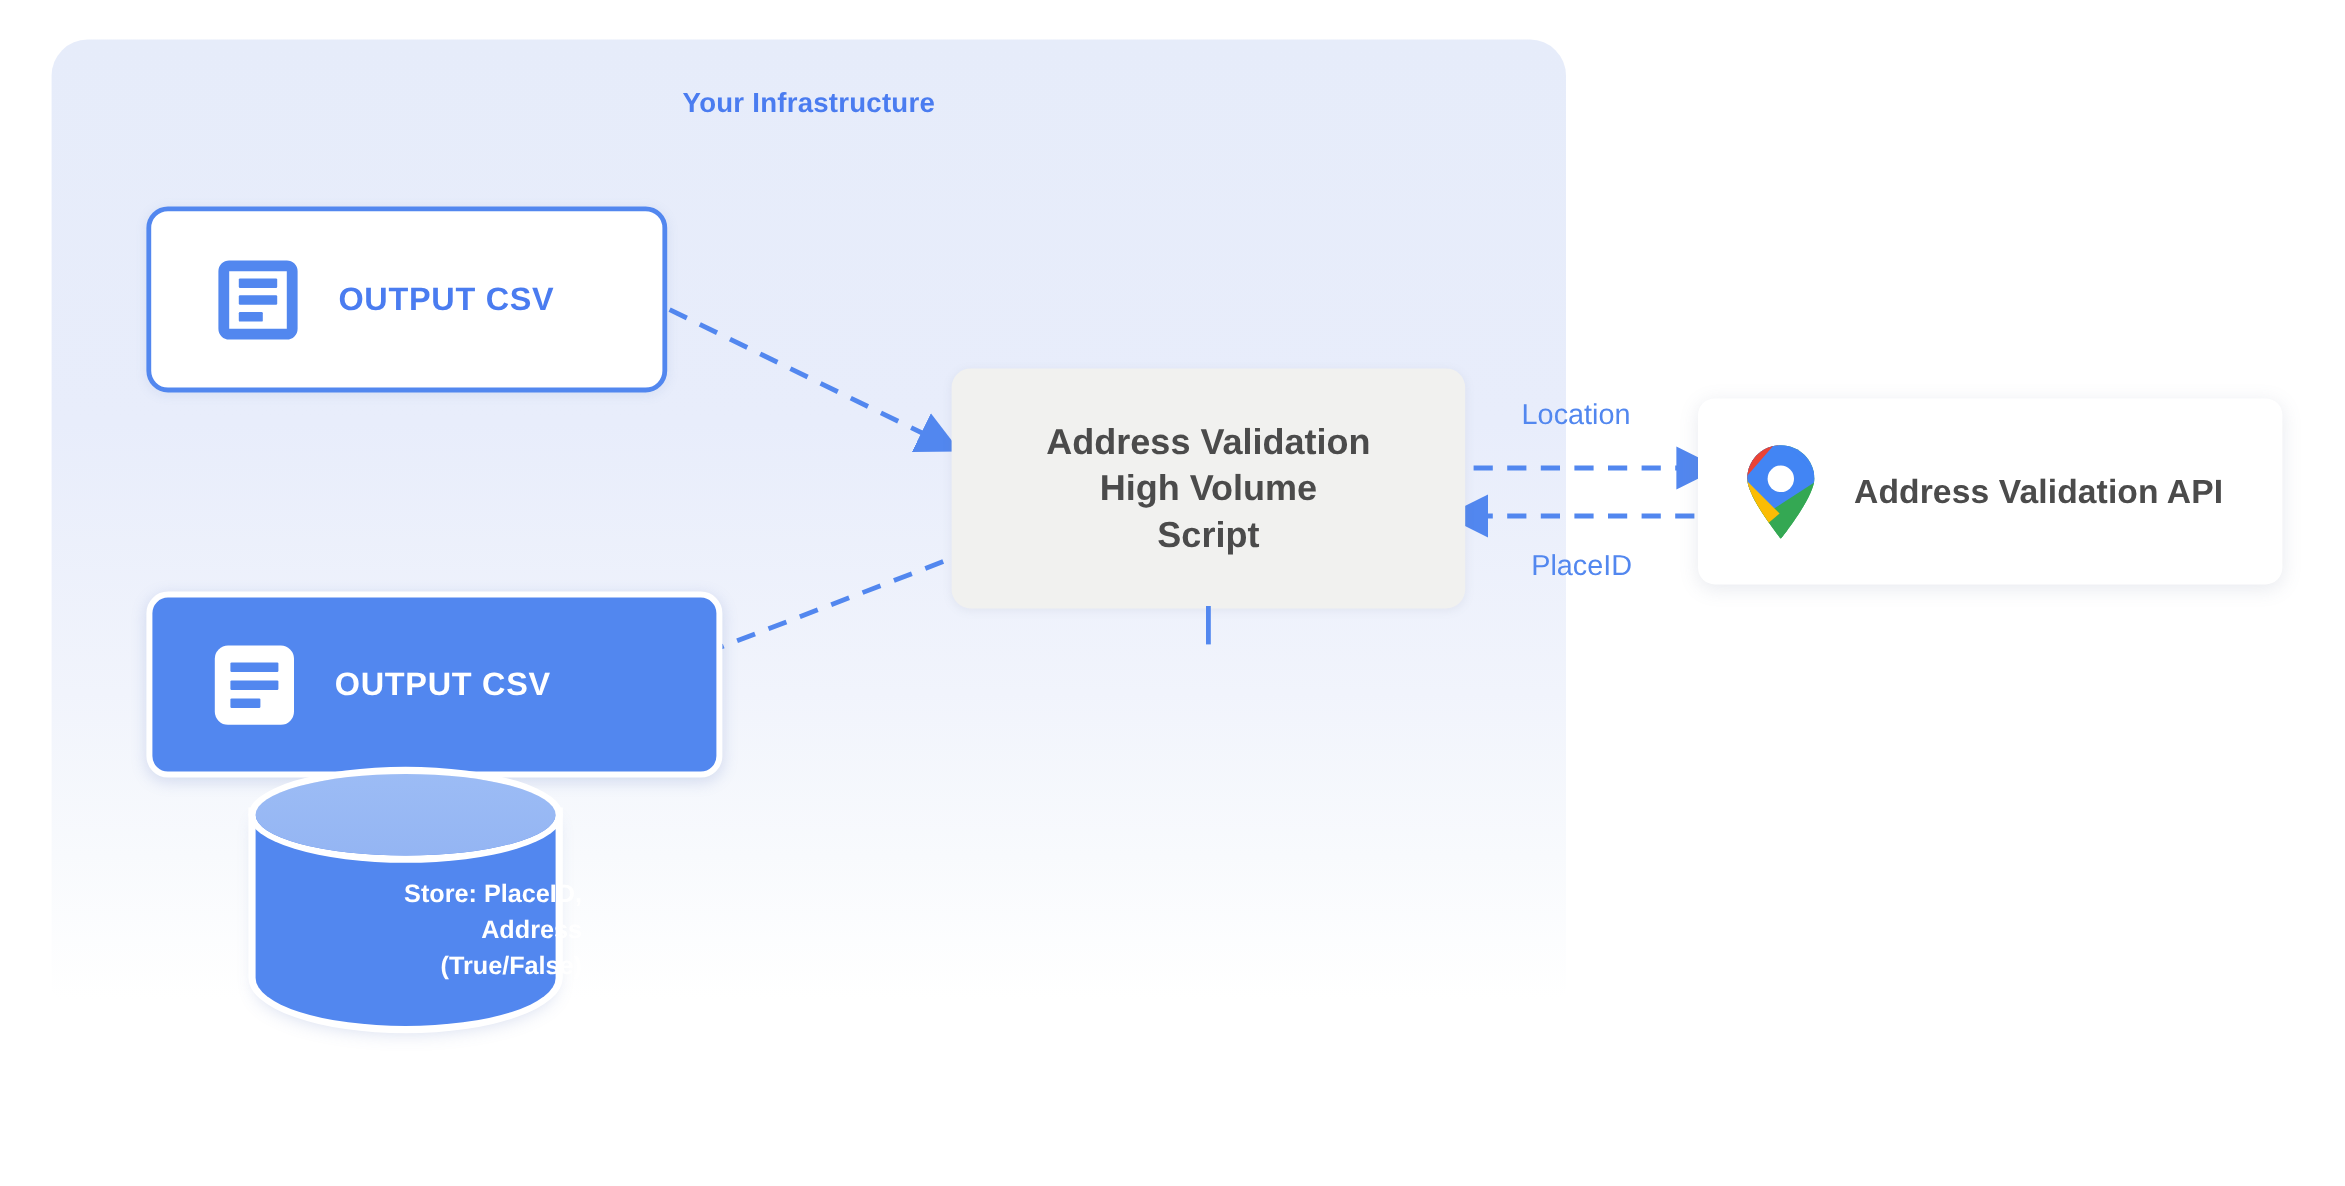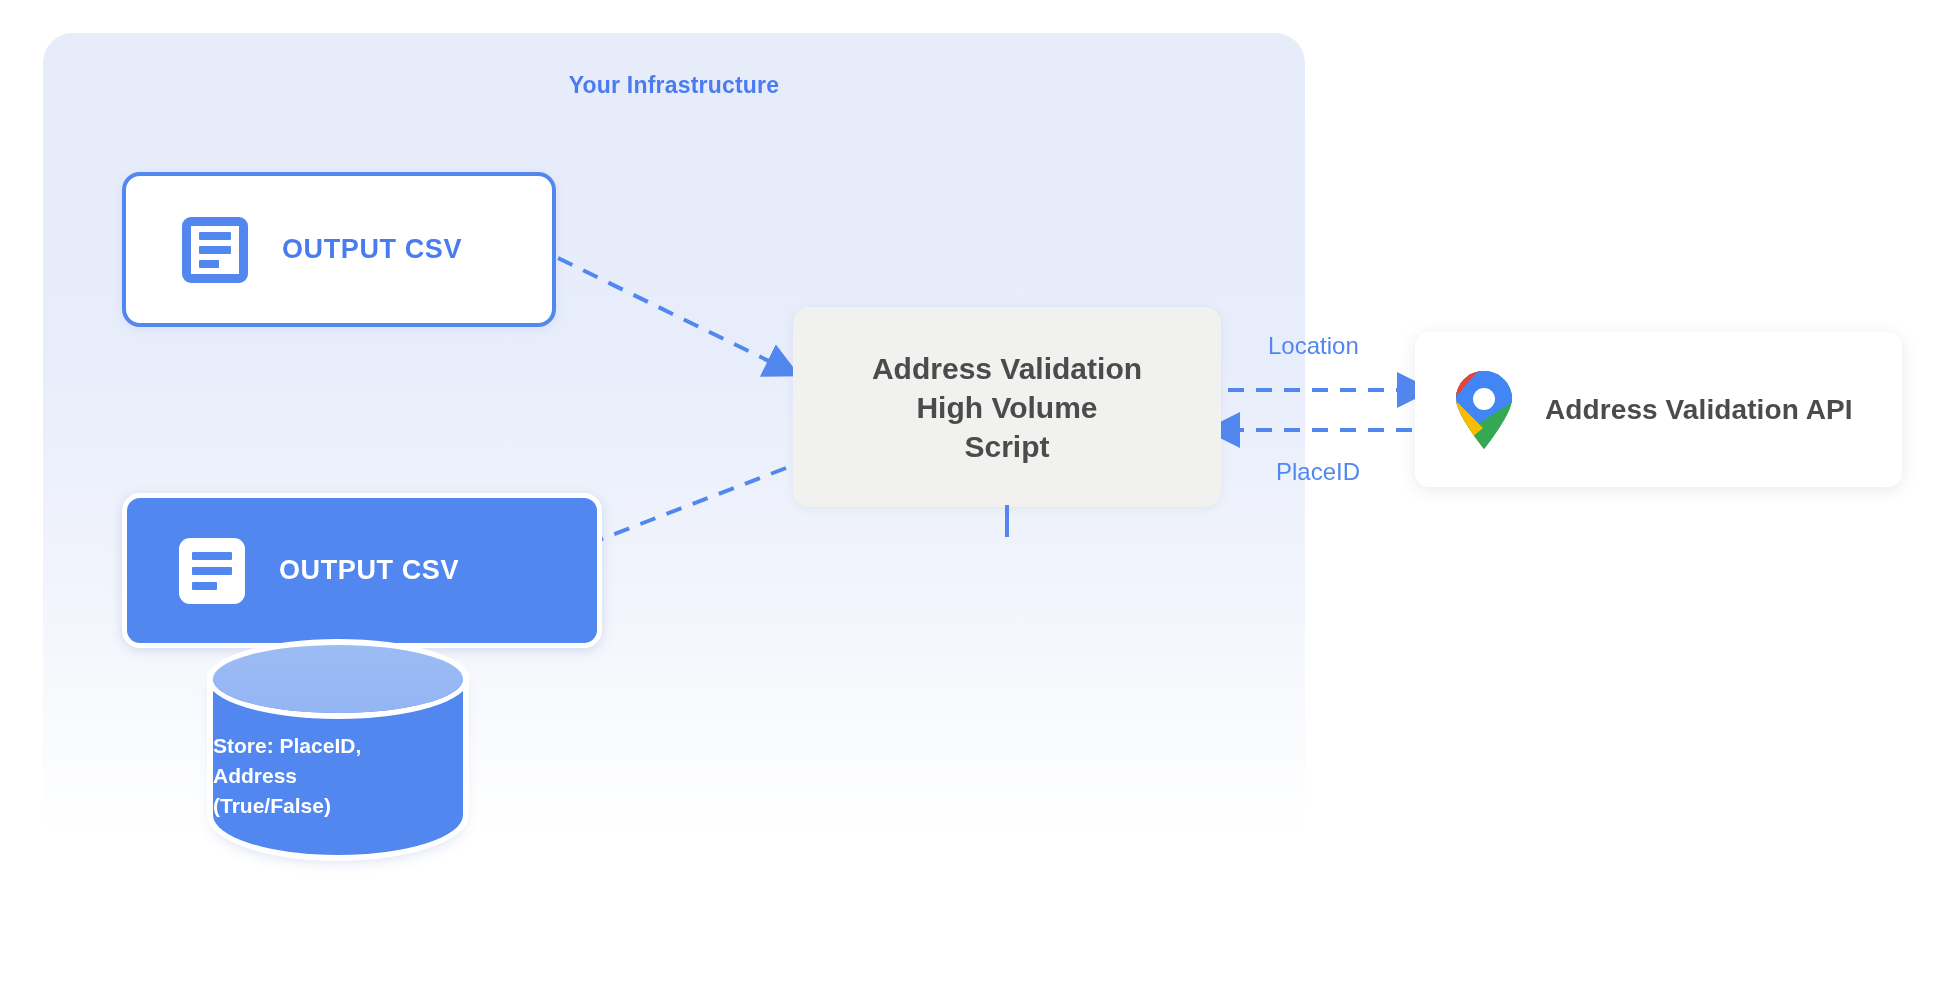--- a/index.html
+++ b/index.html
@@ -146,21 +146,21 @@
     left: 0; top: 0;
     width: 250px; height: 68px;
     background: linear-gradient(180deg, #9cbcf5 0%, #94b5f3 100%);
     border-radius: 50%;
     box-shadow: 0 0 0 6px #ffffff;
   }
   #db-label {
     position: absolute;
     left: 0; top: 86px;
     width: 272px;
-    text-align: left;
+    text-align: right;
     color: #ffffff;
     font-size: 21px;
     font-weight: bold;
     line-height: 1.42;
   }
 
   
   #script-card {
     position: absolute;
     left: 793px;

